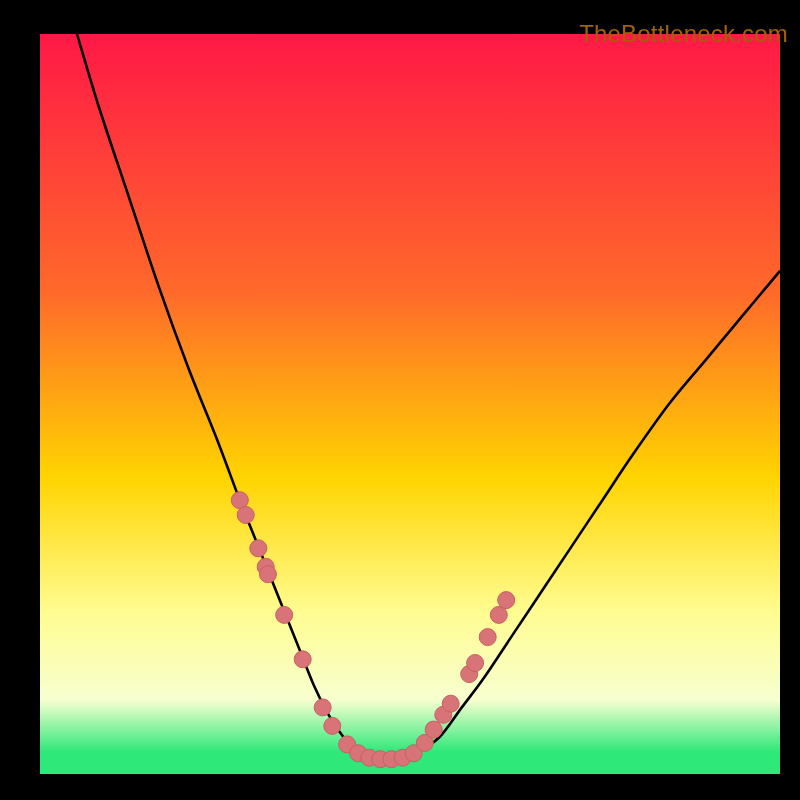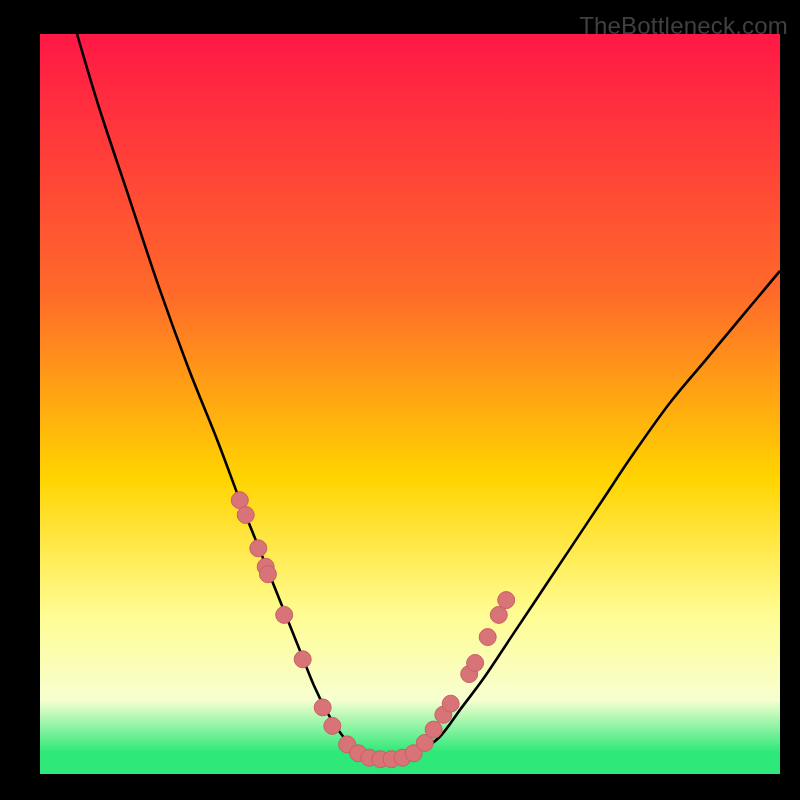--- a/index.html
+++ b/index.html
@@ -10,26 +10,26 @@
     overflow: hidden;
     background: #fff;
   }
   .container {
     position: relative;
     width: 800px;
     height: 800px;
   }
   .watermark {
     position: absolute;
-    top: 12px;
+    top: 20px;
     right: 12px;
     font-family: Arial, Helvetica, sans-serif;
     font-size: 24px;
     font-weight: 500;
-    color: #404040;
+    color: #a16207;
     z-index: 10;
     letter-spacing: 0.2px;
   }
   svg.plot {
     position: absolute;
     left: 0;
     top: 0;
     width: 800px;
     height: 800px;
   }

